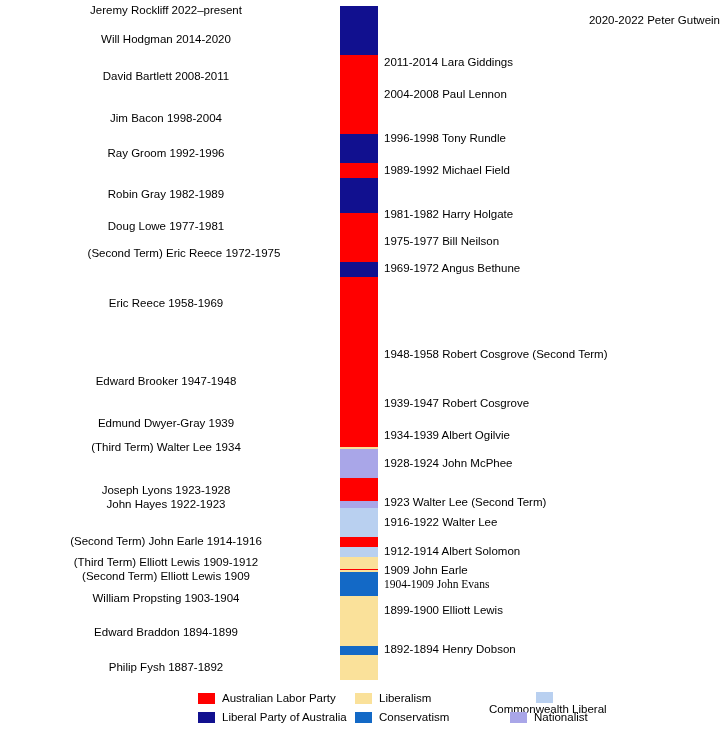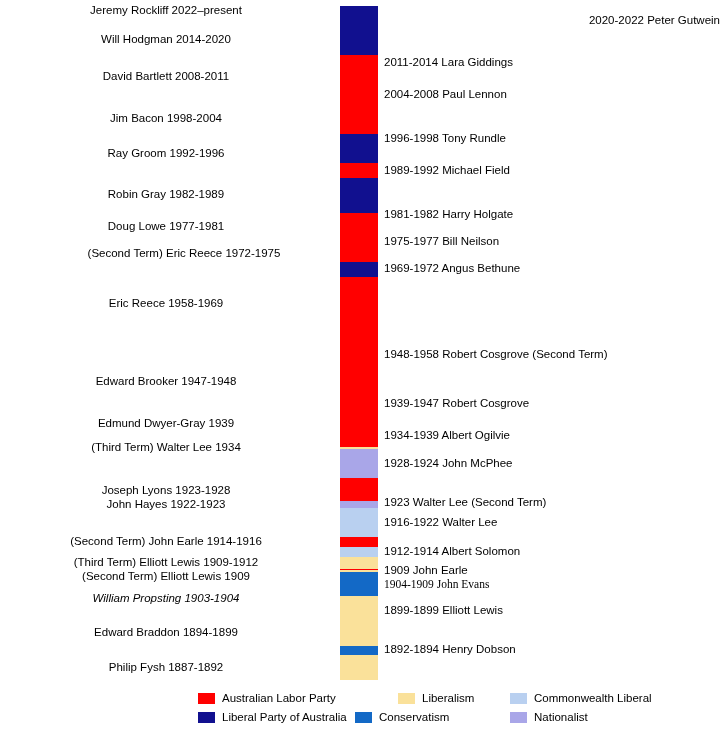--- a/index.html
+++ b/index.html
@@ -144,38 +144,38 @@
       <div class="label left" style="top: 483.591px; left: 0px; width: 332px;">Joseph Lyons 1923-1928</div>
       <div class="label right" style="top: 495.915px; left: 384px; width: 336px;">1923 Walter Lee (Second Term)</div>
       <div class="label left" style="top: 498.35px; left: 0px; width: 332px;">John Hayes 1922-1923</div>
       <div class="label right" style="top: 515.569px; left: 384px; width: 336px;">1916-1922 Walter Lee</div>
       <div class="label left" style="top: 535.248px; left: 0px; width: 332px;">(Second Term) John Earle 1914-1916</div>
       <div class="label right" style="top: 545.088px; left: 384px; width: 336px;">1912-1914 Albert Solomon</div>
       <div class="label left" style="top: 556.157px; left: 0px; width: 332px;">(Third Term) Elliott Lewis 1909-1912</div>
       <div class="label right" style="top: 563.807px; left: 384px; width: 336px;">1909 John Earle</div>
       <div class="label left" style="top: 570.157px; left: 0px; width: 332px;">(Second Term) Elliott Lewis 1909</div>
       <div class="label right" style="top: 577.807px; left: 384px; width: 336px; font-family: Liberation Serif, serif;">1904-1909 John Evans</div>
-      <div class="label left" style="top: 591.825px; left: 0px; width: 332px; font-style: italic;">William Propsting 1903-1904</div>
-      <div class="label right" style="top: 604.124px; left: 384px; width: 336px;">1899-1899 Elliott Lewis</div>
+      <div class="label left" style="top: 591.825px; left: 0px; width: 332px;">William Propsting 1903-1904</div>
+      <div class="label right" style="top: 604.124px; left: 384px; width: 336px;">1899-1900 Elliott Lewis</div>
       <div class="label left" style="top: 626.263px; left: 0px; width: 332px;">Edward Braddon 1894-1899</div>
       <div class="label right" style="top: 643.482px; left: 384px; width: 336px;">1892-1894 Henry Dobson</div>
       <div class="label left" style="top: 660.701px; left: 0px; width: 332px;">Philip Fysh 1887-1892</div>
     </div>
 </div>
 
 <div id="legend">
     <div class="legend-item" style="left: 198px; top: 2px;">
       <span class="legend-swatch" style="background: rgb(255, 0, 0);"></span>
       <span class="legend-label">Australian Labor Party</span>
     </div>
-    <div class="legend-item" style="left: 355px; top: 2px; margin-left: 43px;">
+    <div class="legend-item" style="left: 355px; top: 2px;">
       <span class="legend-swatch" style="background: rgb(250, 225, 154);"></span>
       <span class="legend-label">Liberalism</span>
     </div>
-    <div class="legend-item" style="left: 510px; top: 2px;">
+    <div class="legend-item" style="left: 489px; top: 2px; flex-direction: column;">
       <span class="legend-swatch" style="background: rgb(185, 208, 240);"></span>
       <span class="legend-label">Commonwealth Liberal</span>
     </div>
     <div class="legend-item" style="left: 198px; top: 21px;">
       <span class="legend-swatch" style="background: rgb(17, 16, 143);"></span>
       <span class="legend-label">Liberal Party of Australia</span>
     </div>
     <div class="legend-item" style="left: 355px; top: 21px;">
       <span class="legend-swatch" style="background: rgb(19, 105, 198);"></span>
       <span class="legend-label">Conservatism</span>

